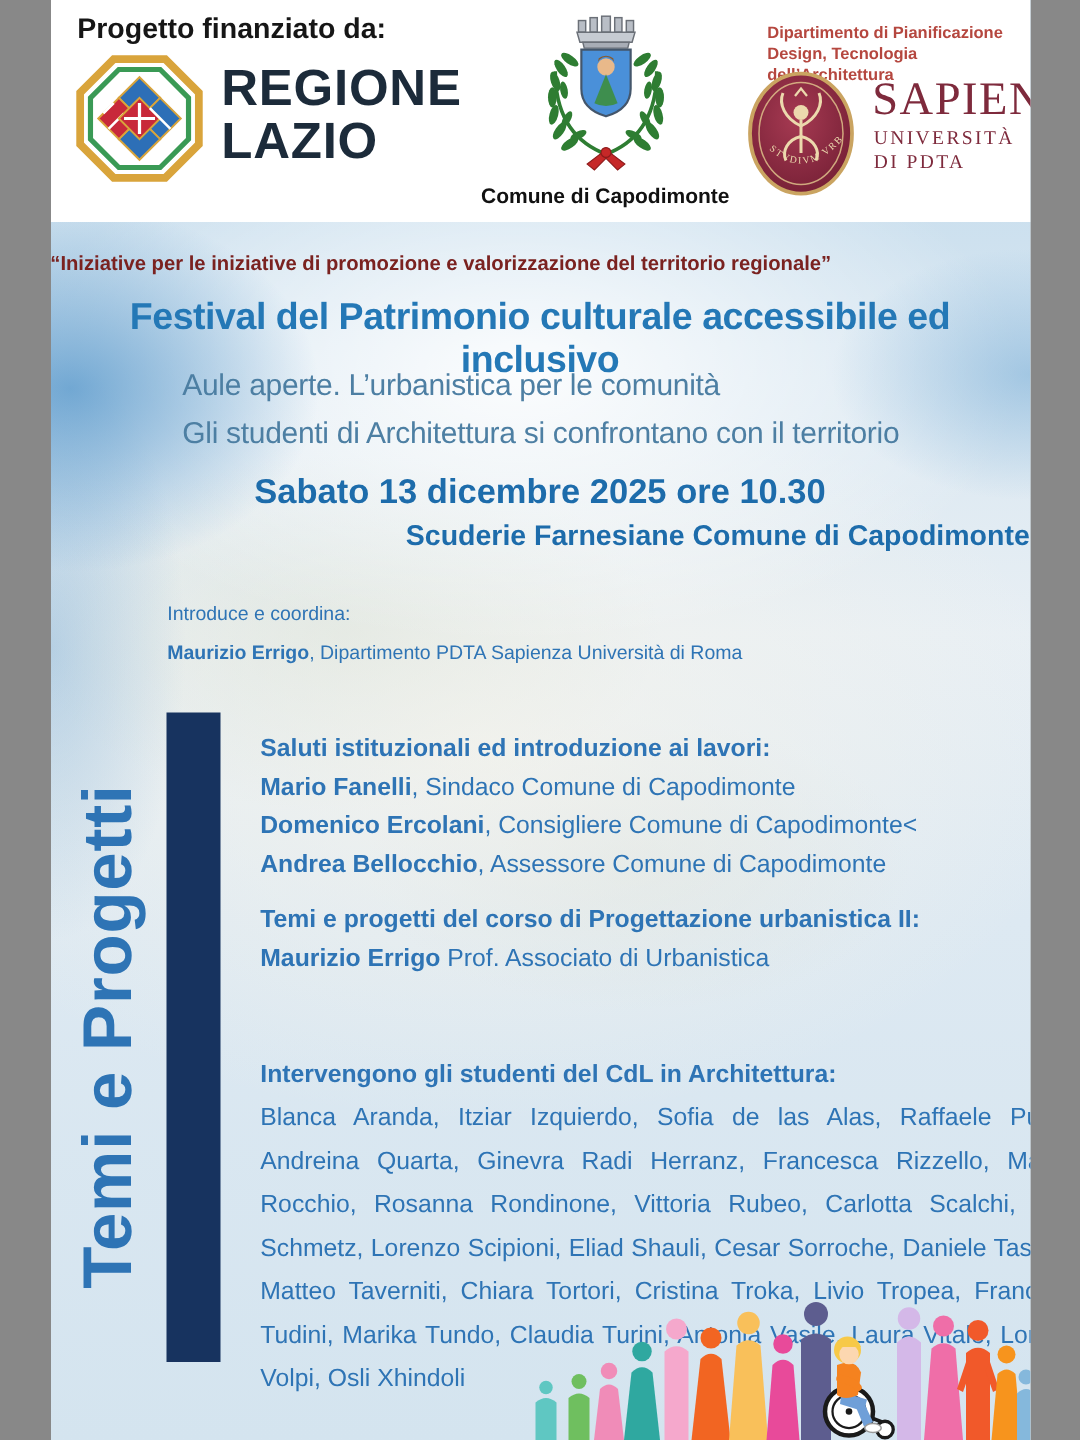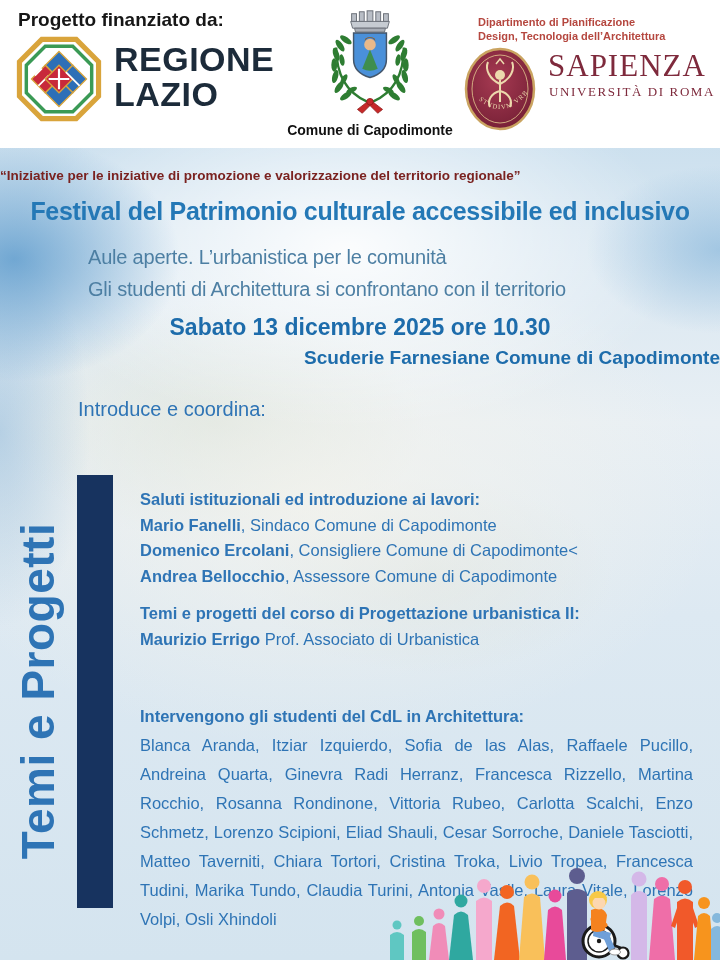--- a/index.html
+++ b/index.html
@@ -1,17 +1,17 @@
 <!DOCTYPE html>
 <html><head>
 <meta charset="utf-8">
 <style>
   html,body { margin:0; padding:0; background:#888; }
   .poster {
-    position:relative; width:720px; height:960px; margin:0 auto;
+    position:relative; width:653px; height:960px; margin:0 auto;
     overflow:hidden; background:#dce9f2;
     font-family:"Liberation Sans", sans-serif;
   }
   
   .bg {
     position:absolute; inset:0;
     background:
       radial-gradient(ellipse 230px 170px at 2% 27%, rgba(88,152,203,.8), rgba(88,152,203,0) 72%),
       radial-gradient(ellipse 190px 120px at 100% 26%, rgba(118,172,214,.55), rgba(118,172,214,0) 70%),
       radial-gradient(ellipse 120px 260px at 0% 45%, rgba(120,170,210,.45), rgba(120,170,210,0) 75%),
@@ -44,21 +44,21 @@
            font-size:13.5px; font-weight:bold; color:#7a2220; }
   .title { position:absolute; left:0; right:0; top:197px; text-align:center;
            font-size:25px; font-weight:bold; color:#2478b6; letter-spacing:-.3px; }
   .subtitle { position:absolute; left:88px; top:241px; font-size:20px; line-height:32px;
               color:#4d7fa3; letter-spacing:-.2px; }
   .datetime { position:absolute; left:0; right:0; top:314px; text-align:center;
               font-size:23px; font-weight:bold; color:#1d6cab; }
   .venue { position:absolute; left:0; right:0; top:347px; text-align:right;
            font-size:19px; font-weight:bold; color:#1d6cab; }
 
-  .intro { position:absolute; left:78px; top:396px; font-size:20px; line-height:26px; color:#2e74b5; }
+  .intro { position:absolute; left:78px; top:396px; font-size:13px; line-height:26px; color:#2e74b5; }
   .bold { font-weight:bold; }
 
   .side-bar { position:absolute; left:77px; top:475px; width:36px; height:433px; background:#17335f; }
   .side-label-wrap { position:absolute; left:0px; top:472px; width:76px; height:438px;
                      display:flex; align-items:center; justify-content:center; }
   .side-label-wrap span { transform:rotate(-90deg); white-space:nowrap; font-size:46px;
                           font-weight:bold; color:#2e74b5; letter-spacing:.5px; }
 
   .section { position:absolute; left:140px; width:553px; color:#2e74b5;
              font-size:16.5px; line-height:25.5px; }
@@ -162,36 +162,37 @@
         <path d="M40,40 C51,35 55,25 52,18"></path>
         <path d="M40,47 C31,49 27,57 30,63"></path>
         <path d="M40,47 C49,49 53,57 50,63"></path>
         <path d="M36,20 L40,15 L44,20" stroke-width="1.5"></path>
       </g>
       <text font-size="6.5" fill="#ecd9ad" letter-spacing="1.2" font-family="Liberation Serif, serif">
         <textPath href="#sealArc" startOffset="8">STVDIVM VRBIS</textPath>
       </text>
     </svg>
     <div class="sap-wordmark">SAPIENZA</div>
-    <div class="sap-subname">UNIVERSITÀ DI ROMA</div>
+    <div class="sap-subname">UNIVERSITÀ DI PDTA</div>
   </div>
 
   <div class="quote">“Iniziative per le iniziative di promozione e valorizzazione del territorio regionale”</div>
   <div class="title">Festival del Patrimonio culturale accessibile ed inclusivo</div>
 
   <div class="subtitle">
     <div>Aule aperte. L’urbanistica per le comunità</div>
     <div>Gli studenti di Architettura si confrontano con il territorio</div>
   </div>
 
   <div class="datetime">Sabato 13 dicembre 2025 ore 10.30</div>
   <div class="venue">Scuderie Farnesiane Comune di Capodimonte</div>
 
   <div class="intro">
     <div>Introduce e coordina:</div>
+    <div><span class="bold">Maurizio Errigo</span><span>, Dipartimento PDTA Sapienza Università di Roma</span></div>
   </div>
 
   <div class="side-bar"></div>
   <div class="side-label-wrap">
     <span>Temi e Progetti</span>
   </div>
 
   <div class="section sec-saluti">
     <div class="sec-heading">Saluti istituzionali ed introduzione ai lavori:</div>
     <div><span class="bold">Mario Fanelli</span><span>, Sindaco Comune di Capodimonte</span></div>

